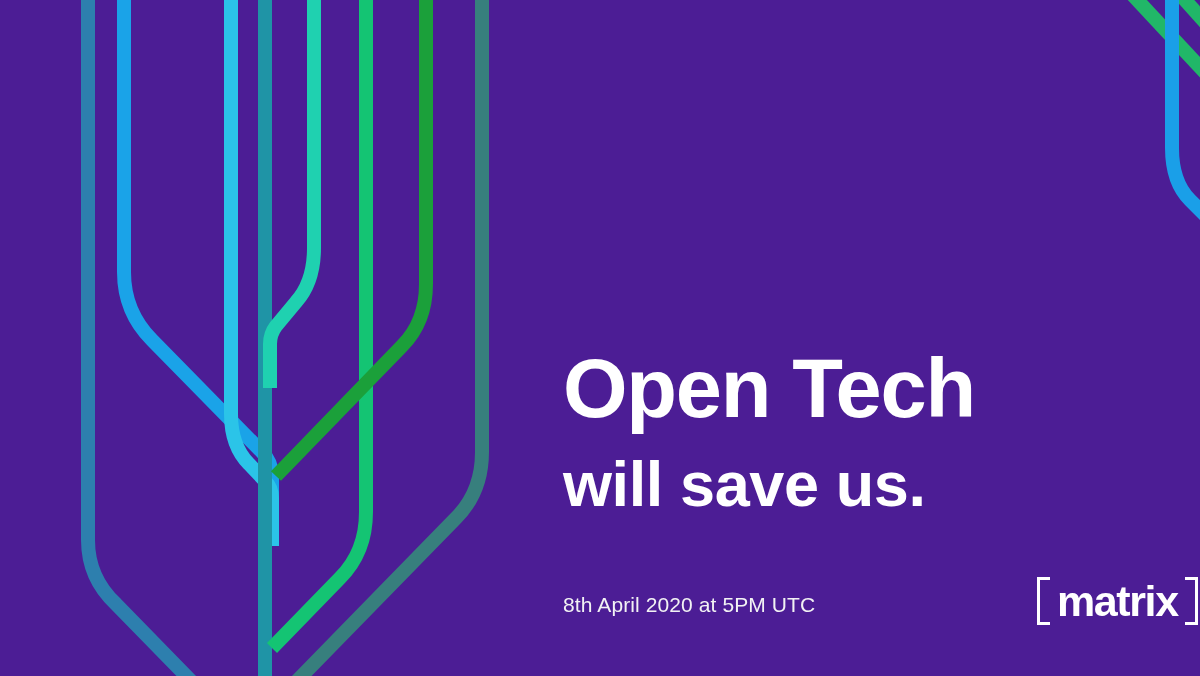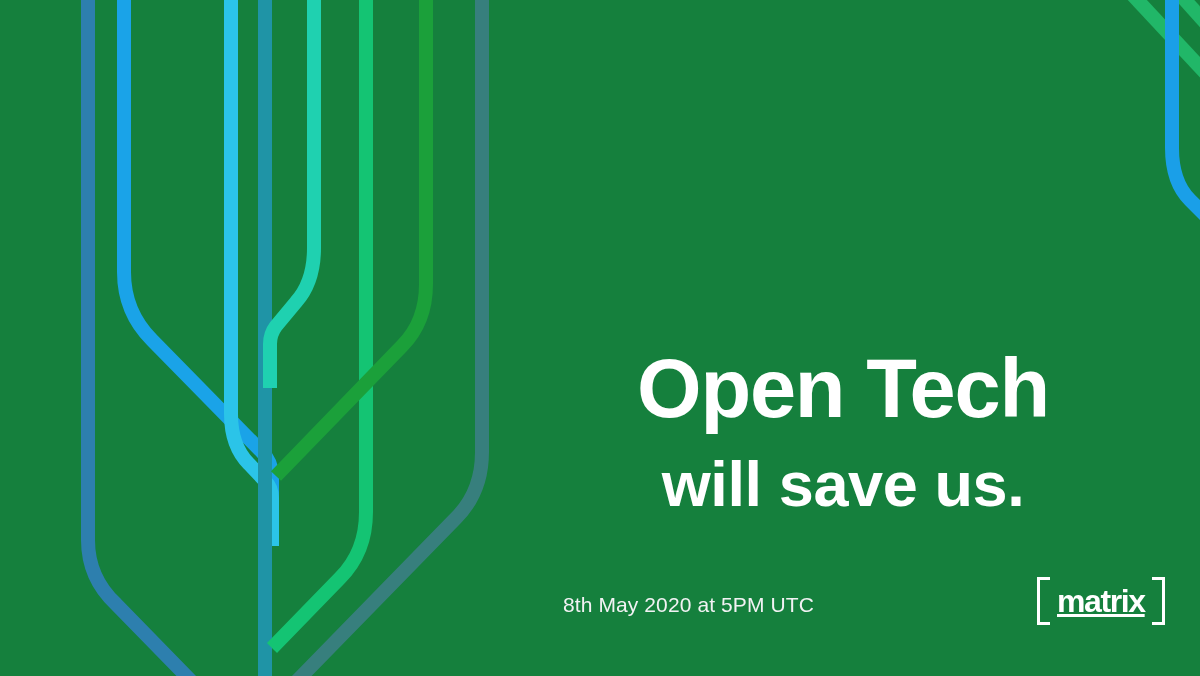--- a/index.html
+++ b/index.html
@@ -9,22 +9,21 @@
   }
   body {
     font-family: "Liberation Sans", sans-serif;
     -webkit-font-smoothing: antialiased;
   }
   #poster {
     position: relative;
     width: 1200px;
     height: 676px;
     overflow: hidden;
-    background: #15803d;
-    text-align: center;
+    background: #4c1d95;
   }
   #branch-art {
     position: absolute;
     left: 0;
     top: 0;
     width: 1200px;
     height: 676px;
   }
   .content {
     position: absolute;
@@ -69,27 +68,26 @@
   }
   .brand-logo {
     position: absolute;
     left: 1037px;
     top: 576px;
     height: 50px;
     display: flex;
     align-items: center;
   }
   .brand-wordmark {
-    font-size: 32px;
+    font-size: 43px;
     font-weight: bold;
     color: #ffffff;
     letter-spacing: -1.4px;
     line-height: 1;
     padding: 0 7px;
-    text-decoration: underline;
   }
   .bracket {
     width: 13px;
     height: 48px;
     position: relative;
     flex: 0 0 auto;
   }
   .bracket::before {
     content: "";
     position: absolute;
@@ -143,21 +141,21 @@
     </g>
   </svg>
 
   <div class="content">
 
     <div class="headline-block">
       <div class="headline-main">Open Tech</div>
       <div class="headline-sub">will save us.</div>
     </div>
 
-    <div class="event-date">8th May 2020 at 5PM UTC</div>
+    <div class="event-date">8th April 2020 at 5PM UTC</div>
 
     <div class="brand-logo">
       <span class="bracket bracket-left"></span>
       <span class="brand-wordmark">matrix</span>
       <span class="bracket bracket-right"></span>
     </div>
 
   </div>
 </div>
 

